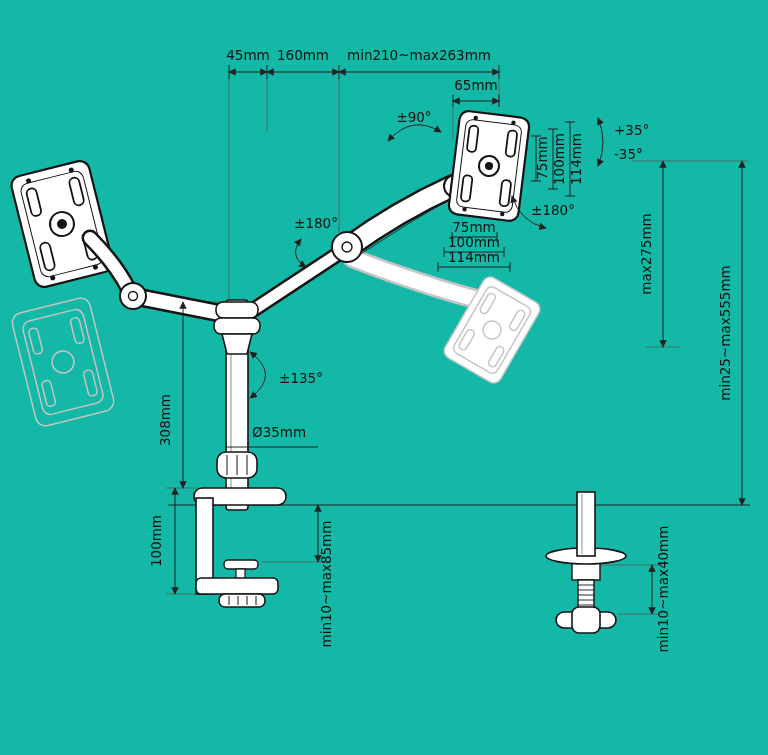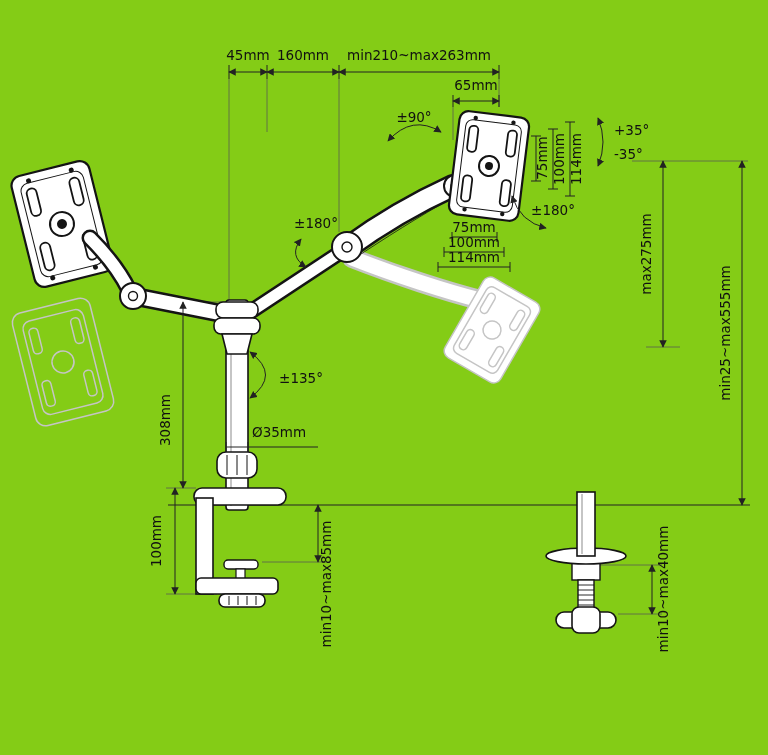--- a/index.html
+++ b/index.html
@@ -1,16 +1,16 @@
 <!DOCTYPE html>
 <html><head>
 <meta charset="utf-8">
 <style>
   html,body{margin:0;padding:0;background:#fff;}
-  .canvas{width:768px;height:755px;position:relative;background:#84cc16;overflow:hidden;}
+  .canvas{width:768px;height:755px;position:relative;background:#14b8a6;overflow:hidden;}
   svg{display:block;}
   text{font-family:"DejaVu Sans","Liberation Sans",sans-serif;font-size:13.5px;fill:#111;}
   .dim{stroke:#222;stroke-width:1;fill:none;}
   .ext{stroke:#555;stroke-width:0.75;fill:none;}
   .tick{stroke:#222;stroke-width:1;}
   .art{stroke:#141414;fill:#fff;}
 </style>
 </head>
 <body>
 

